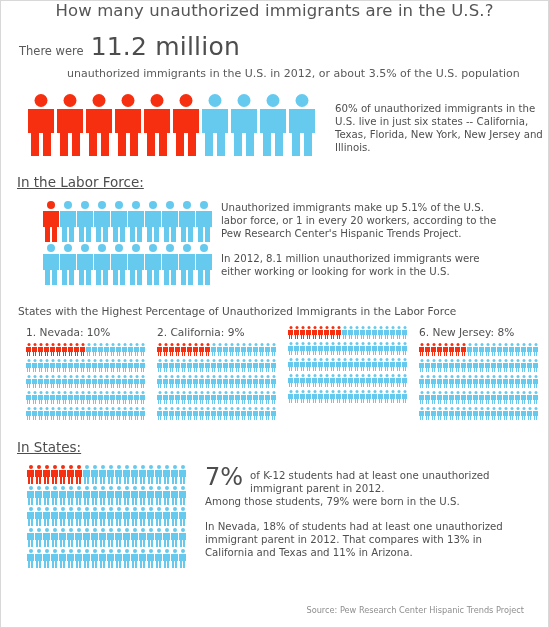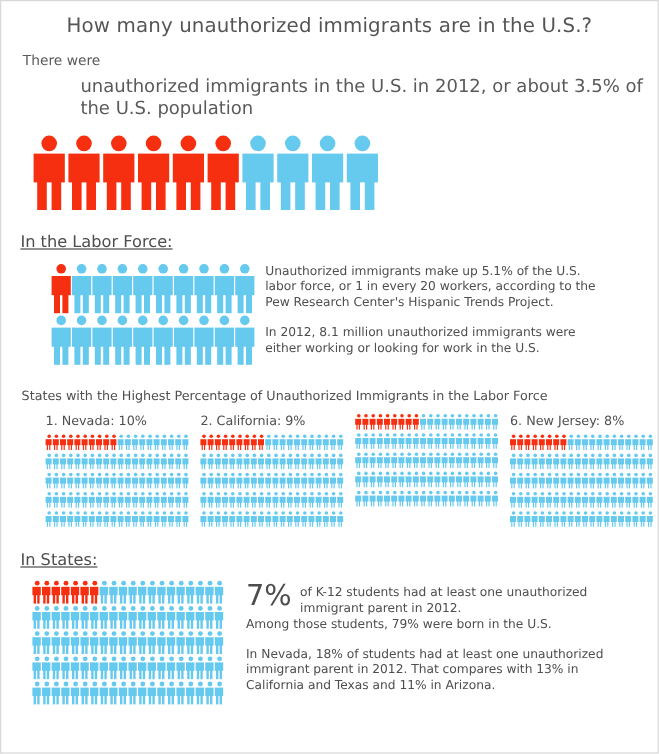--- a/index.html
+++ b/index.html
@@ -21,41 +21,40 @@
     box-sizing: border-box;
     border: 1px solid #d8d8d8;
     background: #fff;
   }
 
   
   .title {
     text-align: center;
     font-size: 16.5px;
     color: #555555;
-    padding-top: 11px;
     letter-spacing: .1px;
   }
   .bignum-row {
     margin: 12px 0 0 18px;
     display: flex;
     align-items: baseline;
   }
   .bignum-pre {
     font-size: 11.5px;
     color: #5a5a5a;
     margin-right: 7px;
   }
   .bignum {
     font-size: 25px;
     color: #4d4d4d;
     letter-spacing: .2px;
   }
   .sub-line {
     margin: 6px 0 0 66px;
-    font-size: 15px;
+    font-size: 11px;
     color: #5a5a5a;
   }
 
   
   .sect-head {
     margin: 0 0 0 16px;
     font-size: 13.5px;
     color: #4d4d4d;
     text-decoration: underline;
     display: inline-block;
@@ -127,21 +126,21 @@
 
   
   .states-caption {
     margin-left: 17px;
     font-size: 10.6px;
     color: #4f4f4f;
   }
   .states-strip {
     display: flex;
     margin-top: 9px;
-    padding-left: 31px;
+    padding-left: 19px;
   }
   .state-col { width: 131px; }
   .state-label {
     font-size: 10.6px;
     color: #4f4f4f;
     margin-bottom: 5px;
     text-align: left;
     padding-left: 6px;
   }
 
@@ -163,20 +162,21 @@
 </style>
 </head>
 <body>
 
 <div id="page">
 
   <div class="title">How many unauthorized immigrants are in the U.S.?</div>
 
   <div class="bignum-row">
     <span class="bignum-pre">There were</span>
+    <span class="bignum">11.2 million</span>
   </div>
   <div class="sub-line">unauthorized immigrants in the U.S. in 2012, or about 3.5% of the U.S. population</div>
 
   <div class="row" style="margin-top:14px;">
     <div class="fig-row" id="hero-pictogram" style="margin-left:27px;gap:3px;">
         <span class="fig figbig" style="color: rgb(245, 47, 16);">
           <span class="head"></span>
           <span class="body"></span>
           <span class="legL"></span>
           <span class="legR"></span>
@@ -229,20 +229,21 @@
           <span class="legL"></span>
           <span class="legR"></span>
         </span>
         <span class="fig figbig" style="color: rgb(102, 201, 238);">
           <span class="head"></span>
           <span class="body"></span>
           <span class="legL"></span>
           <span class="legR"></span>
         </span>
       </div>
+    <div class="note" style="width:225px;margin-left:20px;margin-top:8px;">60% of unauthorized immigrants in the U.S. live in just six states -- California, Texas, Florida, New York, New Jersey and Illinois.</div>
   </div>
 
   <div style="margin-top:16px;">
     <div class="sect-head">In the Labor Force:</div>
     <div class="row" style="margin-top:10px;">
       <div id="labor-pictogram" style="margin-left:42px;width:160px;">
           <div class="fig-row" style="gap: 1px; margin-bottom: 2px;">
             <span class="fig figmed" style="color: rgb(245, 47, 16);">
               <span class="head"></span>
               <span class="body"></span>
@@ -3458,13 +3459,14 @@
         <div class="row" style="align-items:flex-start;">
           <span class="pct-big">7%</span>
           <span class="note" style="width:275px;padding-top:4px;">of K-12 students had at least one unauthorized immigrant parent in 2012.</span>
         </div>
         <div class="note">Among those students, 79% were born in the U.S.</div>
         <div class="note">In Nevada, 18% of students had at least one unauthorized immigrant parent in 2012. That compares with 13% in California and Texas and 11% in Arizona.</div>
       </div>
     </div>
   </div>
 
+  <div class="source">Source: Pew Research Center Hispanic Trends Project</div>
 </div>
 
 </body></html>

